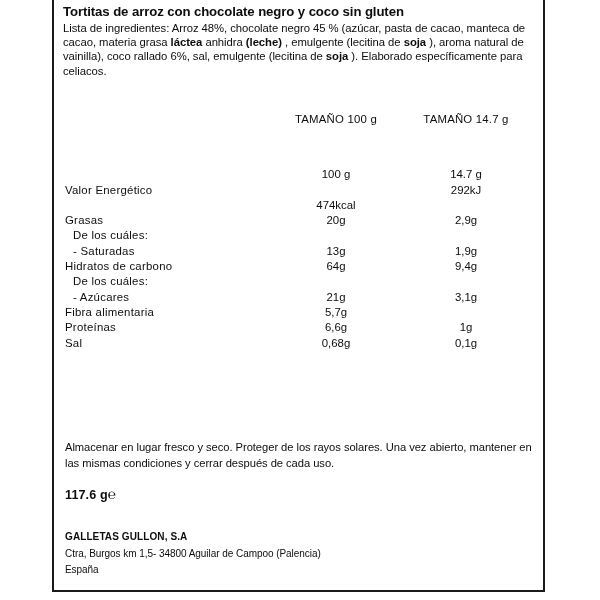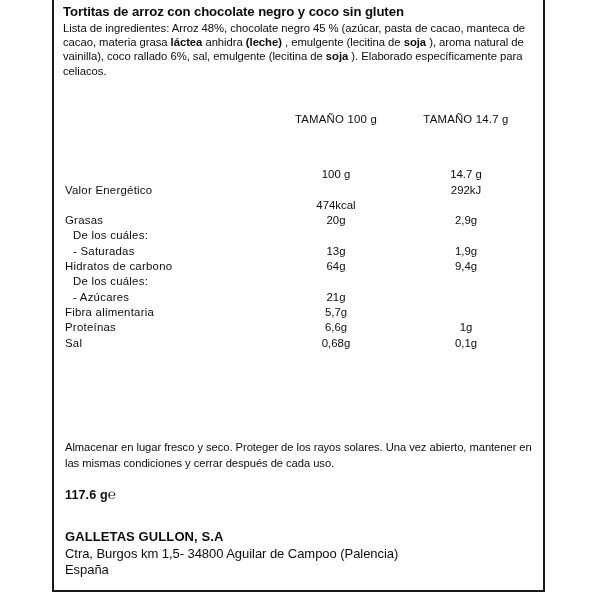--- a/index.html
+++ b/index.html
@@ -126,21 +126,21 @@
     font-weight: normal;
     font-size: 14px;
   }
 
   
   #manufacturer {
     position: absolute;
     left: 2px;
     top: 530px;
     width: 468px;
-    font-size: 13px;
+    font-size: 10px;
     line-height: 16.5px;
   }
   #company-name {
     font-weight: bold;
     letter-spacing: 0.1px;
   }
   #company-address, #company-country {
     letter-spacing: -0.05px;
   }
 </style>
@@ -198,20 +198,21 @@
             <span class="nt-c2">9,4g</span>
           </div>
           <div class="nt-row">
             <span class="nt-label indent1">De los cuáles:</span>
             <span class="nt-c1"></span>
             <span class="nt-c2"></span>
           </div>
           <div class="nt-row">
             <span class="nt-label indent1">- Azúcares</span>
             <span class="nt-c1">21g</span>
+            <span class="nt-c2">3,1g</span>
           </div>
           <div class="nt-row">
             <span class="nt-label">Fibra  alimentaria</span>
             <span class="nt-c1">5,7g</span>
           </div>
           <div class="nt-row">
             <span class="nt-label">Proteínas</span>
             <span class="nt-c1">6,6g</span>
             <span class="nt-c2">1g</span>
           </div>

